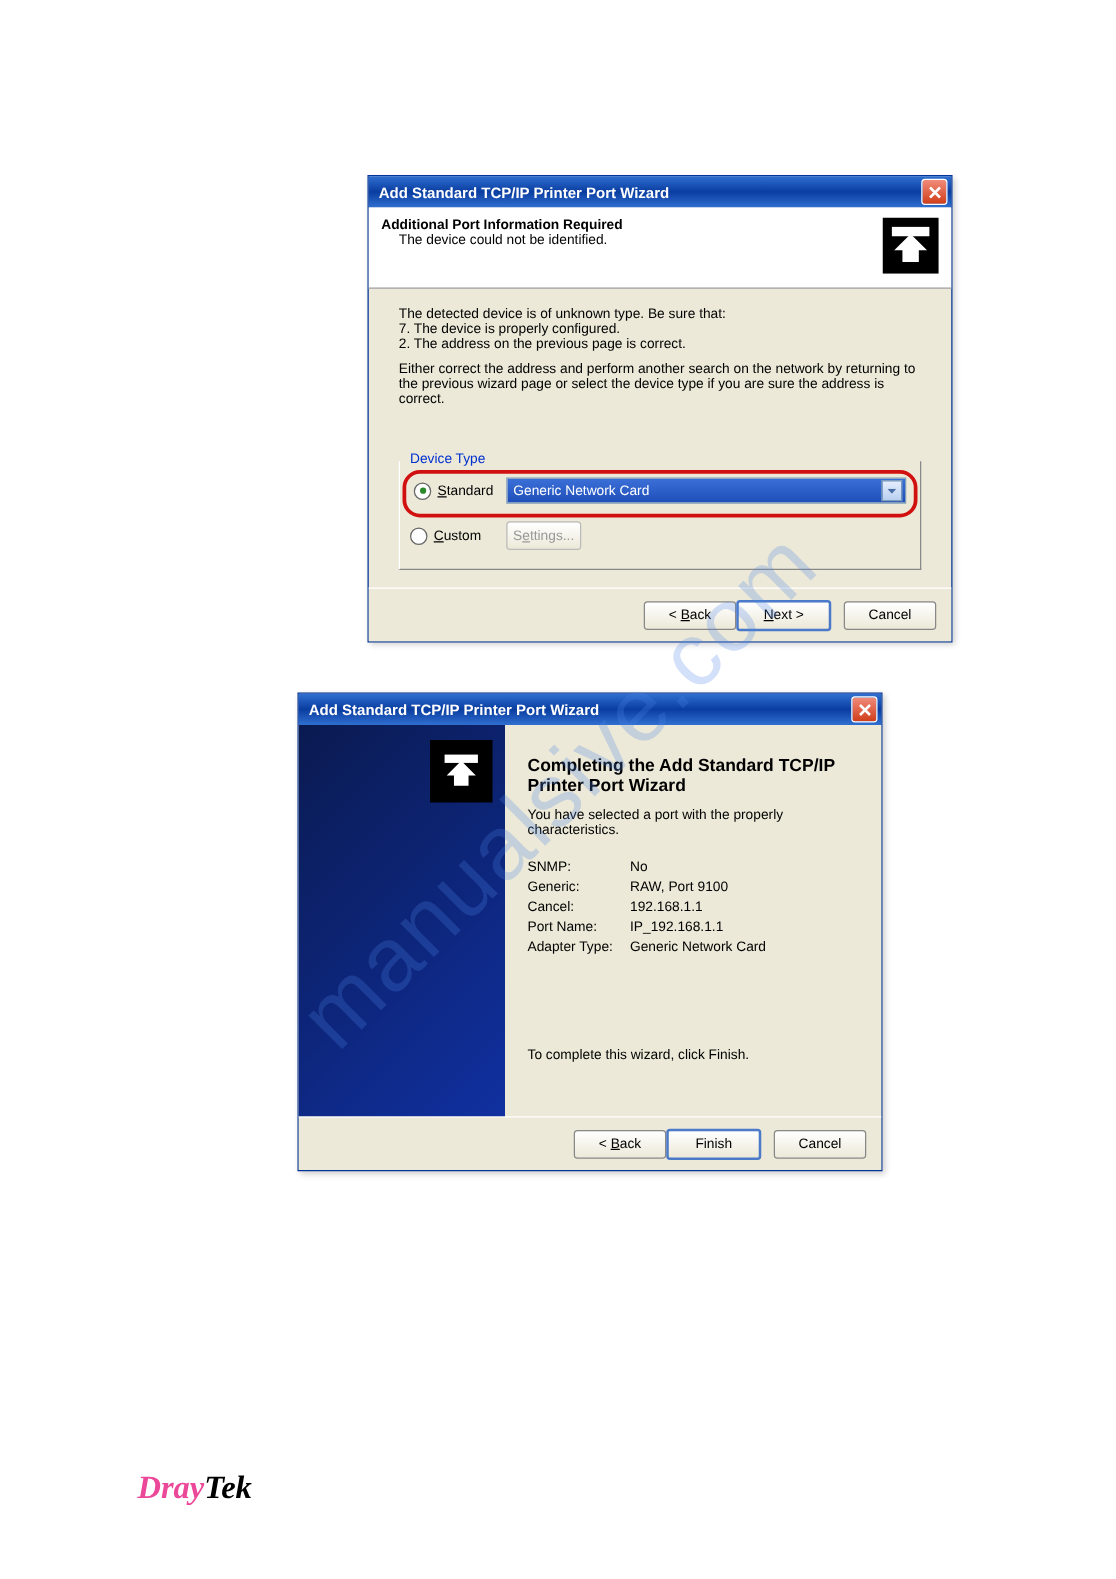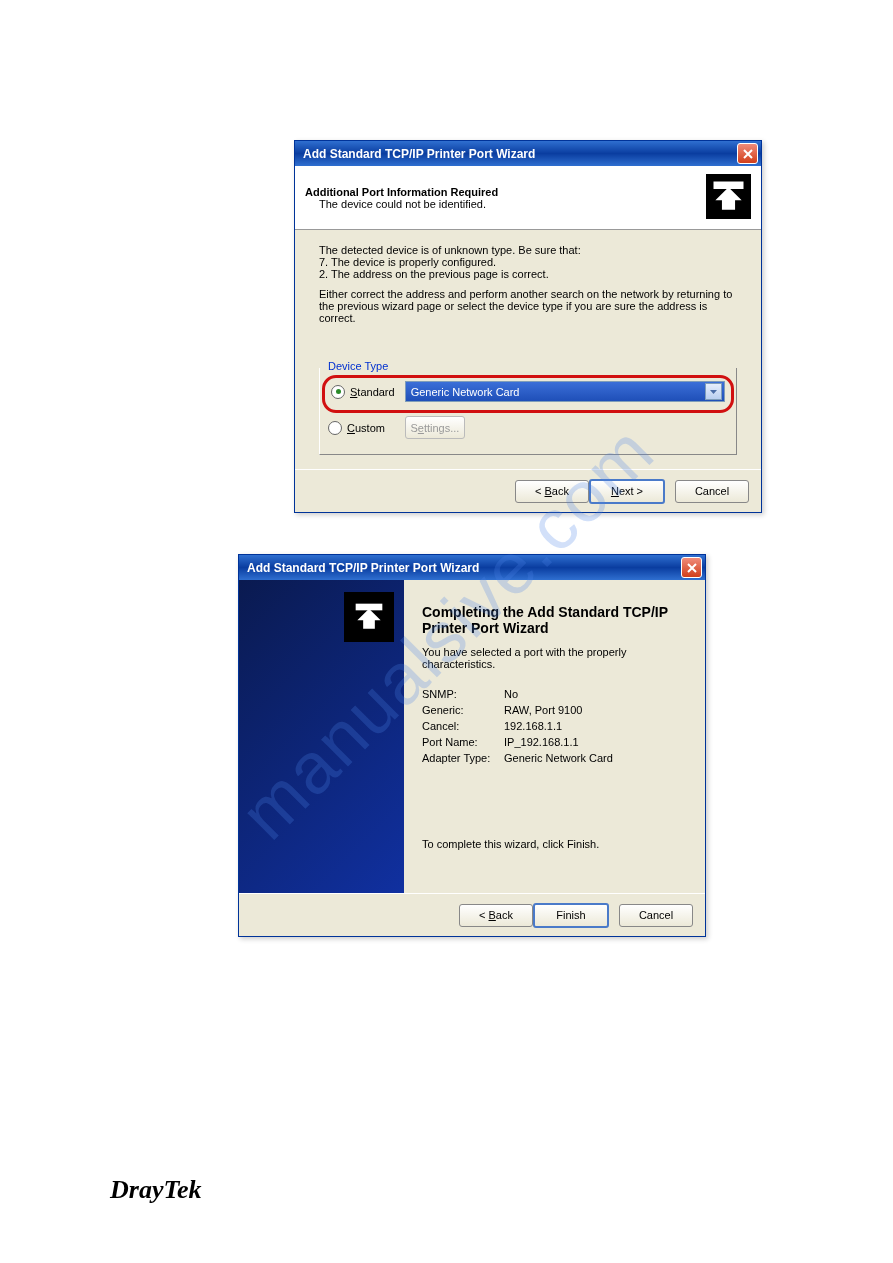--- a/index.html
+++ b/index.html
@@ -1,21 +1,21 @@
 <!DOCTYPE html>
 <html><head>
 <meta charset="utf-8">
 <style>
   body{margin:0;background:#fff;font-family:Tahoma,Verdana,sans-serif;font-size:11px;width:893px;height:1263px;position:relative;}
   .page{width:893px;height:1263px;background:#fff;}
   .dialog{position:absolute;border:1px solid #003399;background:#ece9d8;box-shadow:2px 2px 5px rgba(0,0,0,0.2);margin-left:48px;}
   .titlebar{height:25px;background:linear-gradient(to bottom,#2f6fd0 0%,#0a3da0 50%,#2f6fd0 100%);color:#fff;font-size:12px;font-weight:bold;display:flex;align-items:center;padding:0 3px 0 8px;}
   .titlebar .title-text{flex:1;}
   .close-btn{width:19px;height:19px;background:linear-gradient(to bottom,#f08b7a,#d13e1a);border:1px solid #fff;border-radius:3px;display:flex;align-items:center;justify-content:center;color:#fff;font-weight:bold;font-size:12px;cursor:pointer;}
-  .header-band{background:#fff;border-bottom:1px solid #999;padding:8px 10px;display:flex;align-items:center;}
+  .header-band{background:#fff;border-bottom:1px solid #999;padding:8px 10px;display:flex;}
   .header-text{flex:1;}
   .header-text .h-title{font-weight:bold;font-size:11px;}
   .header-text .h-sub{font-size:11px;padding-left:14px;}
   .printer-icon{width:45px;height:45px;}
   .body-area{padding:14px 24px;font-size:11px;color:#000;}
   .fieldset{border:1px solid #888;border-color:#fff #888 #888 #fff;border-top:none;margin-top:8px;padding:10px 8px;position:relative;}
   .legend{position:absolute;top:-8px;left:5px;background:#ece9d8;padding:0 3px;color:#0030d0;font-size:11px;}
   .radio-row{display:flex;align-items:center;margin-bottom:5px;}
   .radio{width:12px;height:12px;border:1px solid #666;border-radius:50%;background:#fff;display:inline-flex;align-items:center;justify-content:center;margin-right:5px;cursor:pointer;}
   .radio.checked::after{content:"";width:5px;height:5px;border-radius:50%;background:#2a8a2a;}
@@ -35,21 +35,21 @@
   .dlg2-body{display:flex;height:313px;background:#ece9d8;}
   .dlg2-left{width:155px;background:linear-gradient(135deg,#0a1a50 0%,#1030a0 100%);display:flex;justify-content:flex-end;padding:12px 10px 0 0;}
   .printer-icon-box{width:50px;height:50px;background:#000;display:flex;align-items:center;justify-content:center;}
   .dlg2-right{flex:1;padding:24px 18px;font-size:11px;}
   .dlg2-right h2{font-family:Tahoma,Verdana,sans-serif;font-size:14px;font-weight:bold;margin:0 0 10px 0;}
   .info-row{display:flex;margin-bottom:4px;}
   .info-row .k{width:82px;}
 
   .watermark{position:absolute;left:50%;top:50%;transform:translate(-50%,-50%) rotate(-45deg);font-size:72px;color:rgba(74,132,232,0.25);font-weight:300;pointer-events:none;z-index:50;letter-spacing:2px;}
   .brand{position:absolute;left:110px;top:1175px;font-size:26px;font-weight:bold;font-style:italic;font-family:Georgia,serif;}
-  .brand .red{color:#000000;}
+  .brand .red{color:#ec4899;}
   .brand .blk{color:#000;}
 </style>
 </head>
 <body>
 
 <div class="page">
   <div class="watermark">manualsive.com</div>
 
   <div class="dialog" style="left:246px;top:140px;width:466px;">
     <div class="titlebar">

